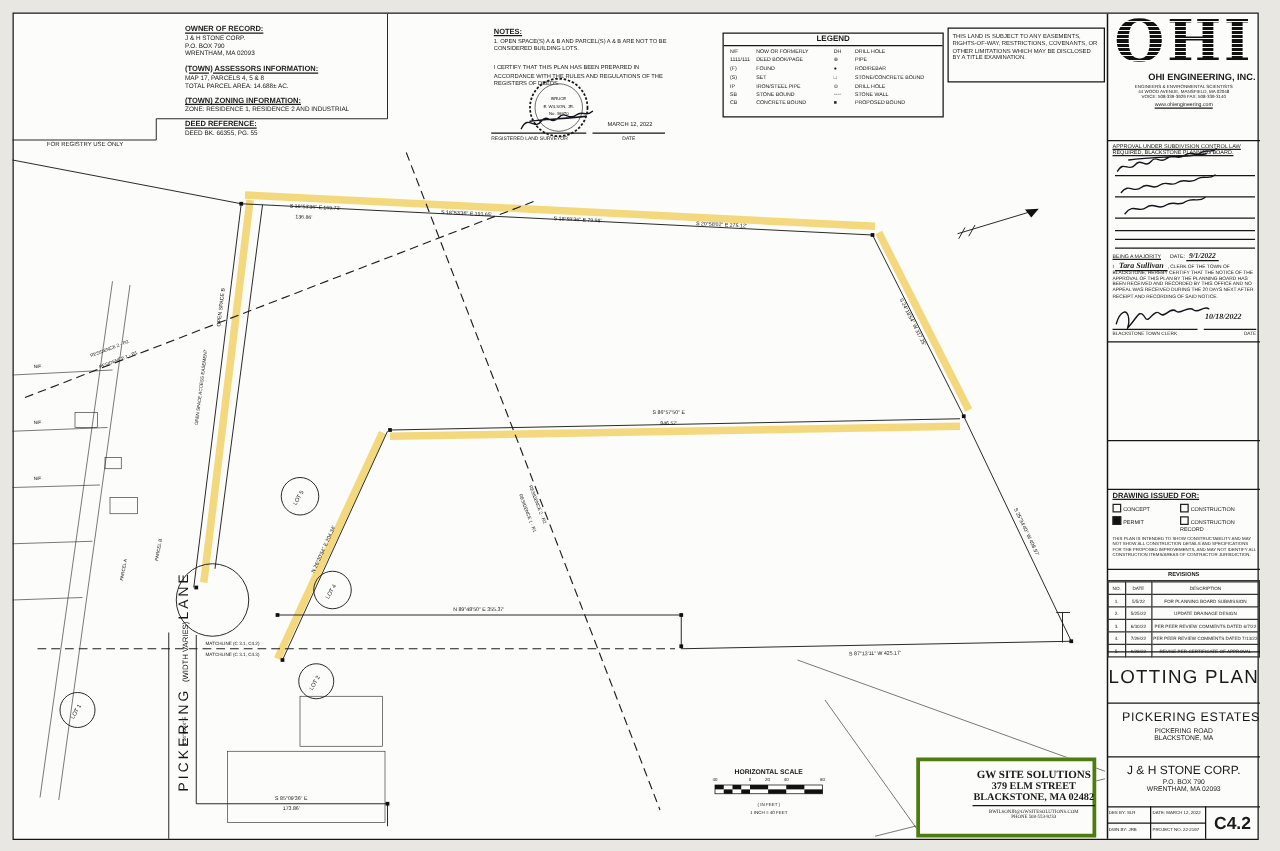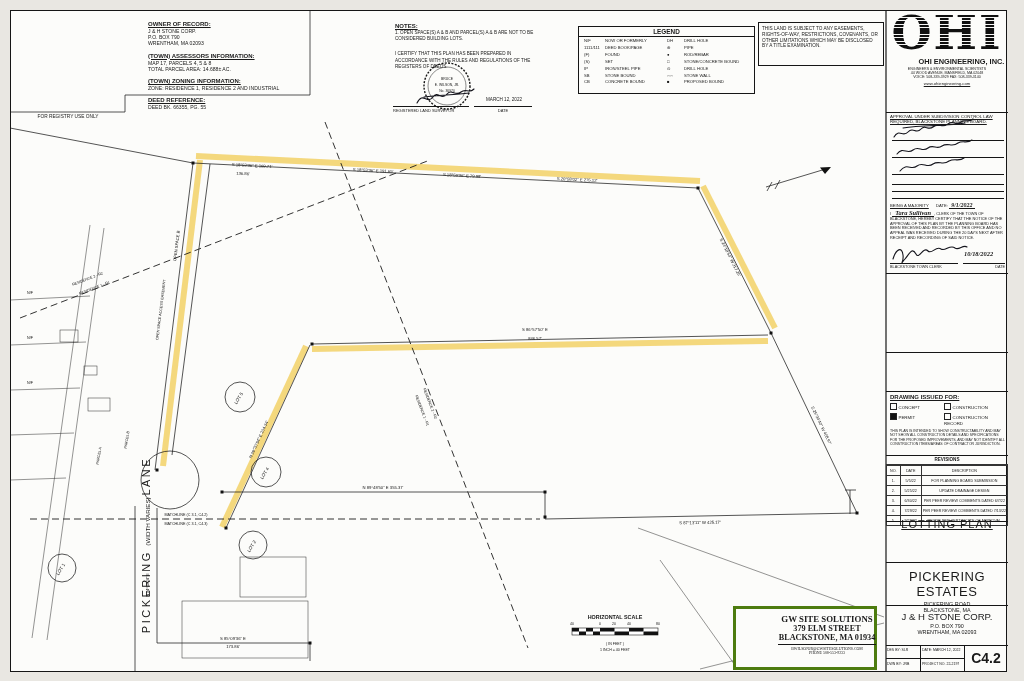--- a/index.html
+++ b/index.html
@@ -356,24 +356,24 @@
       <tr>
             <td>5.</td>
             <td>9/28/22</td>
             <td>REVISE PER CERTIFICATE OF APPROVAL</td>
           </tr>
     </tbody>
       </table>
   </div>
   <div class="divline" style="left:886px;top:521px;width:122px;"></div>
 
-  <div class="abs" style="left:886px;top:503px;width:122px;height:41px;display:flex;align-items:center;justify-content:center;font-size:11px;letter-spacing:1px;text-decoration:underline;">LOTTING PLAN</div>
+  <div class="abs" style="left:886px;top:521px;width:122px;height:41px;display:flex;align-items:center;justify-content:center;font-size:15px;letter-spacing:1px;">LOTTING PLAN</div>
   <div class="divline" style="left:886px;top:562px;width:122px;"></div>
   <div class="abs" style="left:886px;top:562px;width:122px;height:43px;text-align:center;padding-top:7px;box-sizing:border-box;">
-    <div style="font-size:13px;letter-spacing:0.5px;">PICKERING ESTATES</div>
+    <div style="font-size:10px;letter-spacing:0.5px;text-align:right;">PICKERING ESTATES</div>
     <div style="font-size:5.4px;margin-top:2px;">PICKERING ROAD</div>
     <div style="font-size:5.4px;">BLACKSTONE, MA</div>
   </div>
   <div class="divline" style="left:886px;top:605px;width:122px;"></div>
   <div class="abs" style="left:886px;top:605px;width:122px;height:40px;text-align:center;padding-top:6px;box-sizing:border-box;">
     <div style="font-size:9.6px;">J &amp; H STONE CORP.</div>
     <div style="font-size:5.4px;margin-top:1px;">P.O. BOX 790</div>
     <div style="font-size:5.4px;">WRENTHAM, MA 02093</div>
   </div>
   <div class="divline" style="left:886px;top:645px;width:122px;"></div>
@@ -386,18 +386,18 @@
     <div class="abs" style="left:1px;top:17px;font-size:3.5px;">DWN BY: JRB</div>
     <div class="abs" style="left:36px;top:3px;font-size:3.5px;">DATE: MARCH 12, 2022</div>
     <div class="abs" style="left:36px;top:17px;font-size:3.5px;">PROJECT NO. 22-2197</div>
     <div class="abs" style="left:78px;top:0;width:44px;height:26px;display:flex;align-items:center;justify-content:center;font-size:14px;font-weight:bold;">C4.2</div>
   </div>
 
   <div class="abs" style="left:733px;top:606px;width:144px;height:64px;border:3px solid #4d7c0f;box-sizing:border-box;background:#fcfcfa;">
     <div class="abs ser" style="left:42px;top:5px;width:98px;text-align:center;">
       <div style="font-size:8.8px;font-weight:bold;">GW SITE SOLUTIONS</div>
       <div style="font-size:8.2px;font-weight:bold;">379 ELM STREET</div>
-      <div style="font-size:8.2px;font-weight:bold;">BLACKSTONE, MA 01934</div>
+      <div style="font-size:8.2px;font-weight:bold;">BLACKSTONE, MA 02482</div>
       <div style="font-size:3.9px;border-top:0.7px solid #161616;margin-top:2px;padding-top:1.5px;">BWILSONJR@GWSITESOLUTIONS.COM</div>
       <div style="font-size:3.9px;">PHONE   508-553-9233</div>
     </div>
   </div>
 </div>
 
 </body></html>

